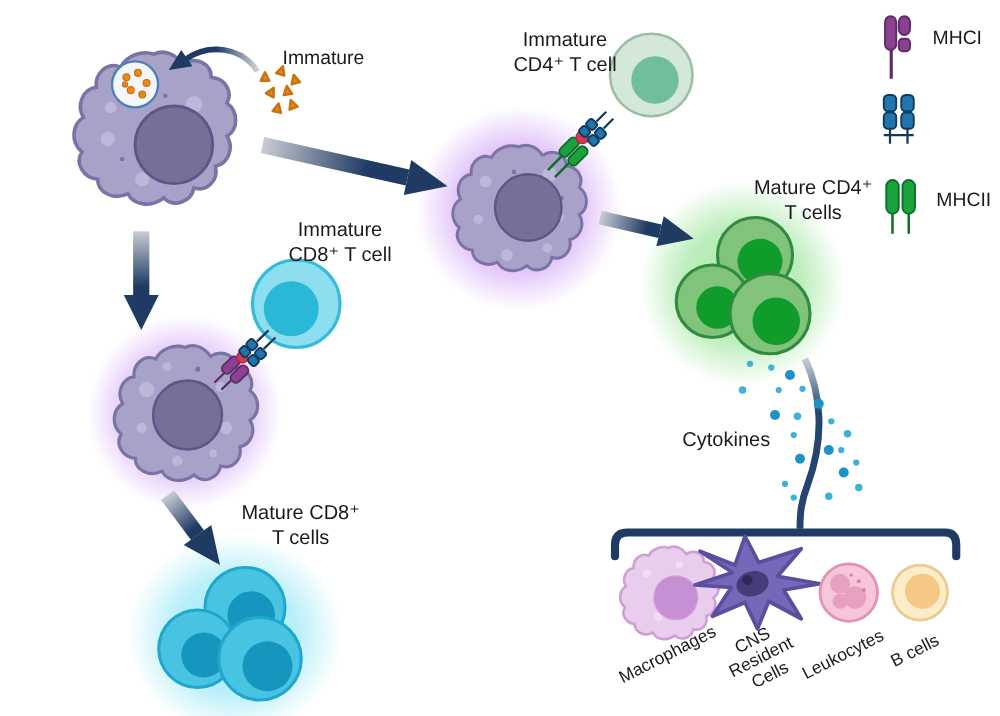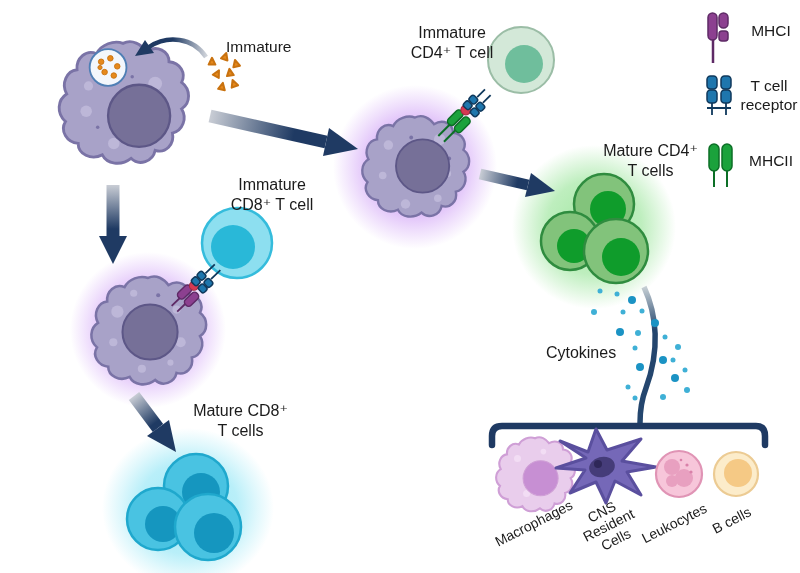--- a/index.html
+++ b/index.html
@@ -328,17 +328,15 @@
 T cells</div>
   <div class="lbl" style="left:544px;top:343px;width:74px">Cytokines</div>
 
   <div class="rlbl" style="left:479px;top:516px;width:110px">Macrophages</div>
   <div class="rlbl" style="left:569px;top:503px;width:80px">CNS
 Resident
 Cells</div>
   <div class="rlbl" style="left:627px;top:516px;width:95px">Leukocytes</div>
   <div class="rlbl" style="left:697px;top:513px;width:70px">B cells</div>
 
-  <div class="lbl big" style="left:746px;top:22px;width:50px;text-align:center">MHCI</div>
-  <div class="lbl big" style="left:740px;top:77px;width:58px">T cell
-receptor</div>
+  <div class="lbl big" style="left:746px;top:22px;width:50px;text-align:left">MHCI</div>
   <div class="lbl big" style="left:745px;top:152px;width:52px;text-align:center">MHCII</div>
 </div>
 
 </body></html>

